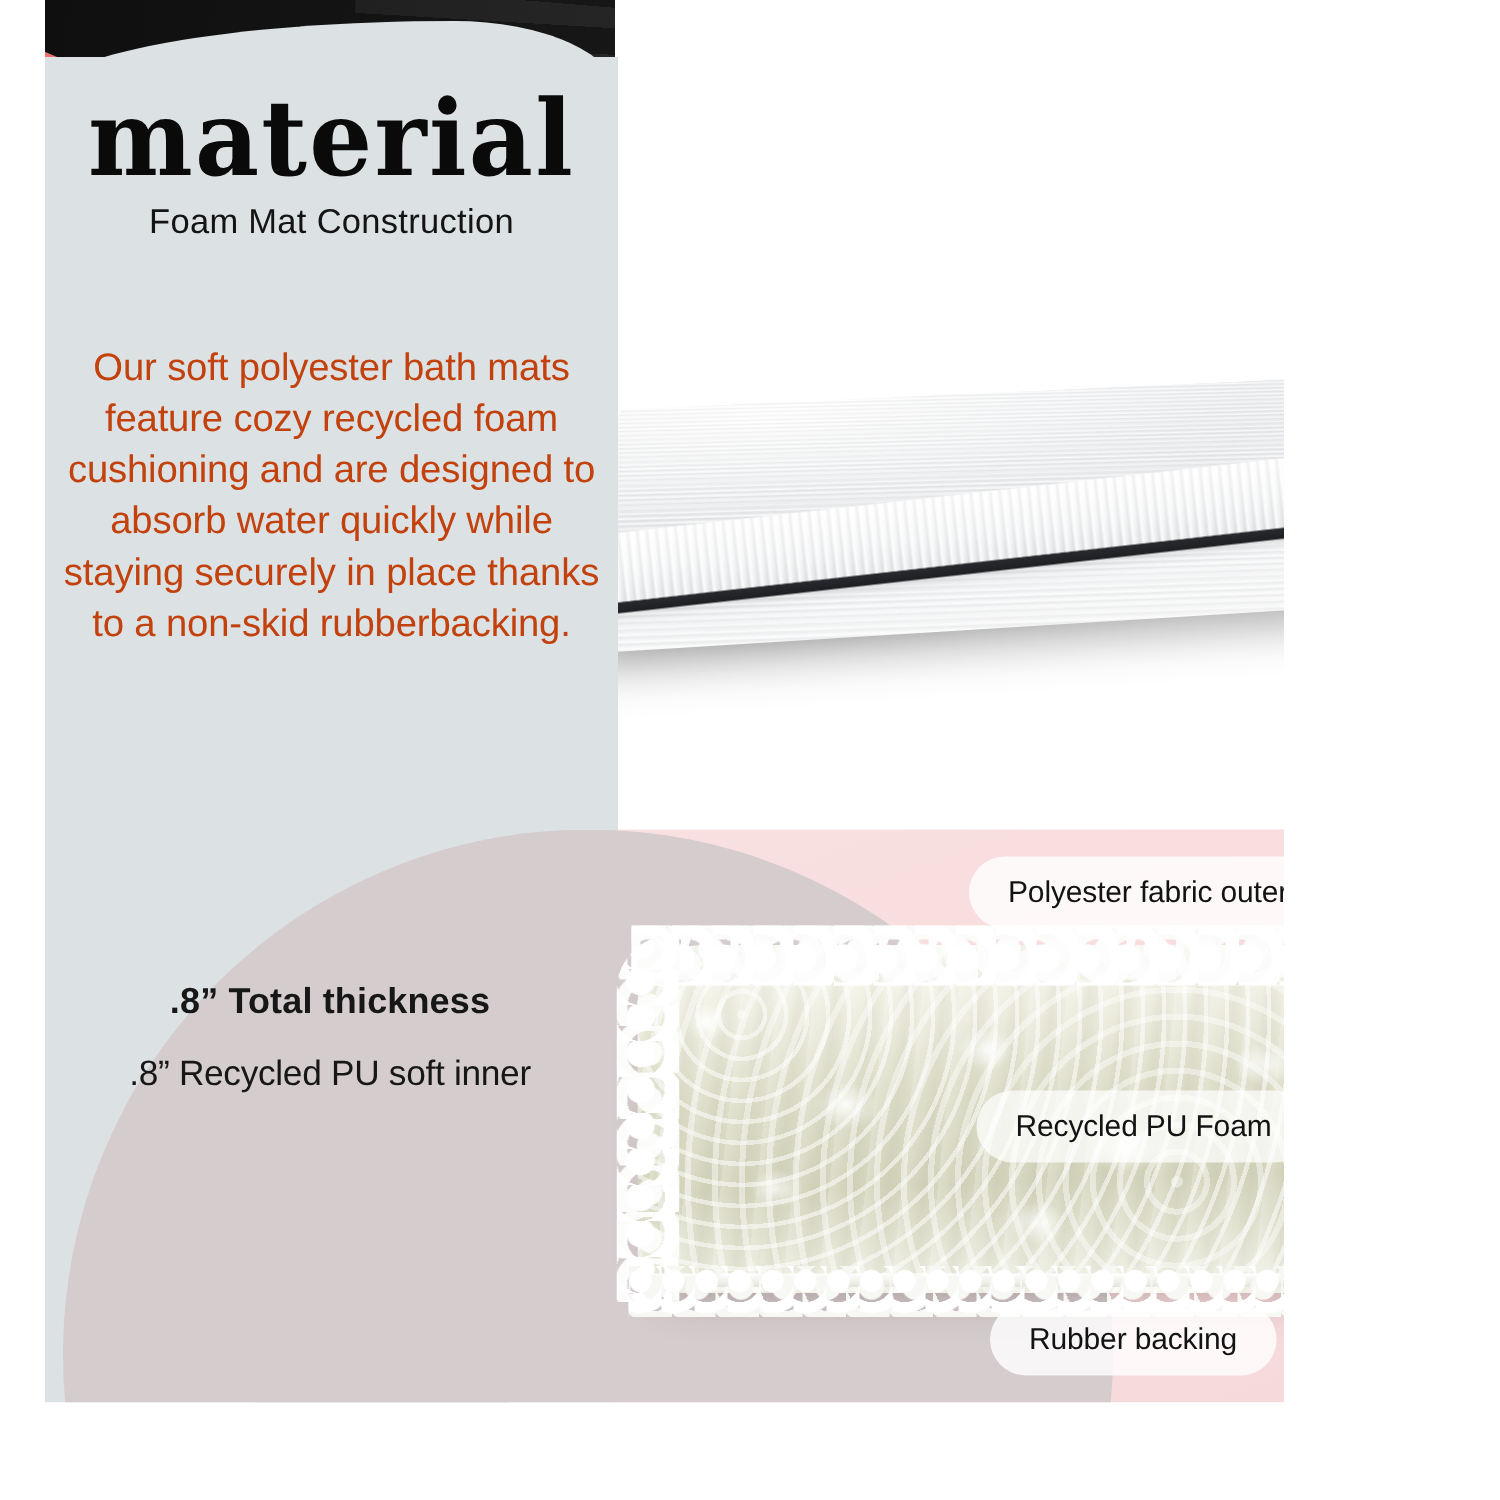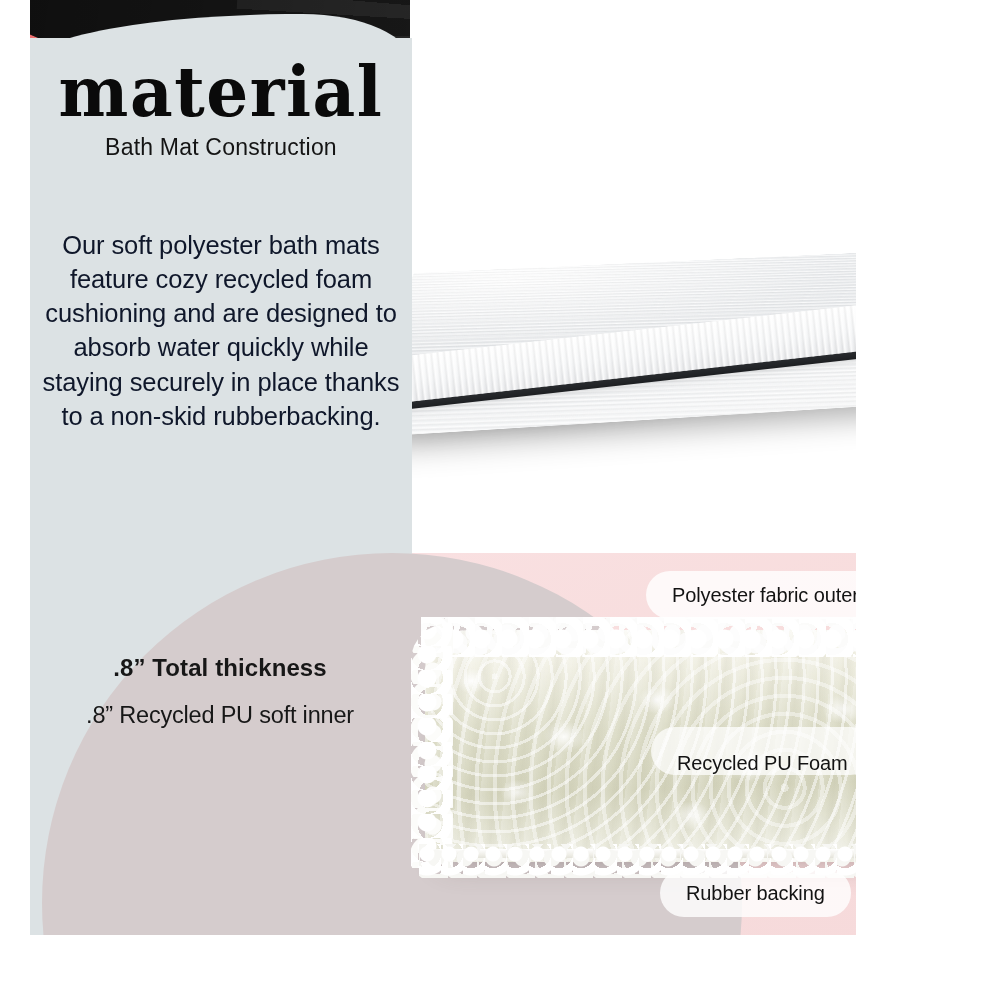--- a/index.html
+++ b/index.html
@@ -138,21 +138,21 @@
   .body-copy {
     position: absolute;
     left: 36px;
     top: 228px;
     width: 370px;
     z-index: 7;
     text-align: center;
     font-family: "Liberation Sans", sans-serif;
     font-size: 25.5px;
     line-height: 1.34;
-    color: #0f172a;
+    color: #c2410c;
     letter-spacing: -0.1px;
   }
 
   
   .photo-area {
     position: absolute;
     left: 410px;
     top: 0px;
     width: 590px;
     height: 553px;
@@ -436,21 +436,21 @@
     border-radius: 999px;
     font-family: "Liberation Sans", sans-serif;
     font-size: 20px;
     color: #131313;
     letter-spacing: -0.1px;
     white-space: nowrap;
     padding: 0 26px;
     height: 48px;
   }
   .pill-fabric { left: 646px; top: 571px; }
-  .pill-foam   { left: 651px; top: 727px; background: rgba(255,255,255,0.72); align-items: flex-end; }
+  .pill-foam   { left: 651px; top: 727px; background: rgba(255,255,255,0.72); }
   .pill-rubber { left: 660px; top: 869px; }
 </style>
 </head>
 <body>
 
 <div id="infographic">
 
   <div class="accent-curve"></div>
   <div class="header-band">
     <div class="header-stripes"></div>
@@ -487,21 +487,21 @@
   <div class="pink-panel"></div>
   <div class="mauve-clip">
     <div class="mauve-circle-inner"></div>
   </div>
 
   <div class="left-panel"></div>
   <div class="left-panel-top-curve"></div>
 
   <div class="title-block">
     <div class="page-title">material</div>
-    <div class="page-subtitle">Bath Mat Construction</div>
+    <div class="page-subtitle">Foam Mat Construction</div>
   </div>
 
   <div class="body-copy">Our soft polyester bath mats feature cozy recycled foam cushioning and are designed to absorb water quickly while staying securely in place thanks to a non-skid rubberbacking.</div>
 
   <div class="spec-list">
     <div class="spec-total">.8” Total thickness</div>
     <div class="spec-line">.8” Recycled PU soft inner</div>
   </div>
 
   <div class="foam-wrap">

